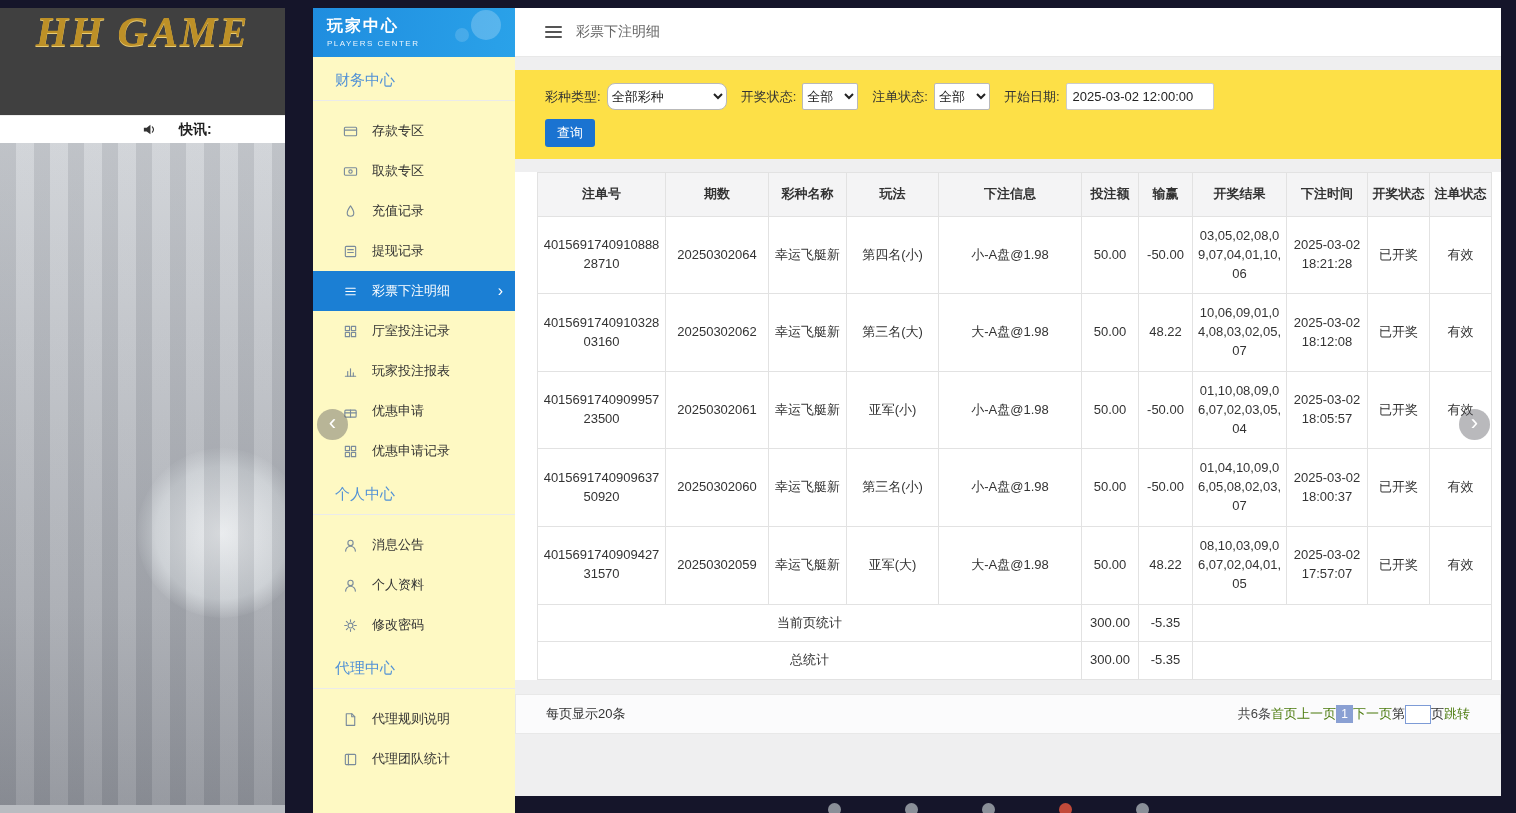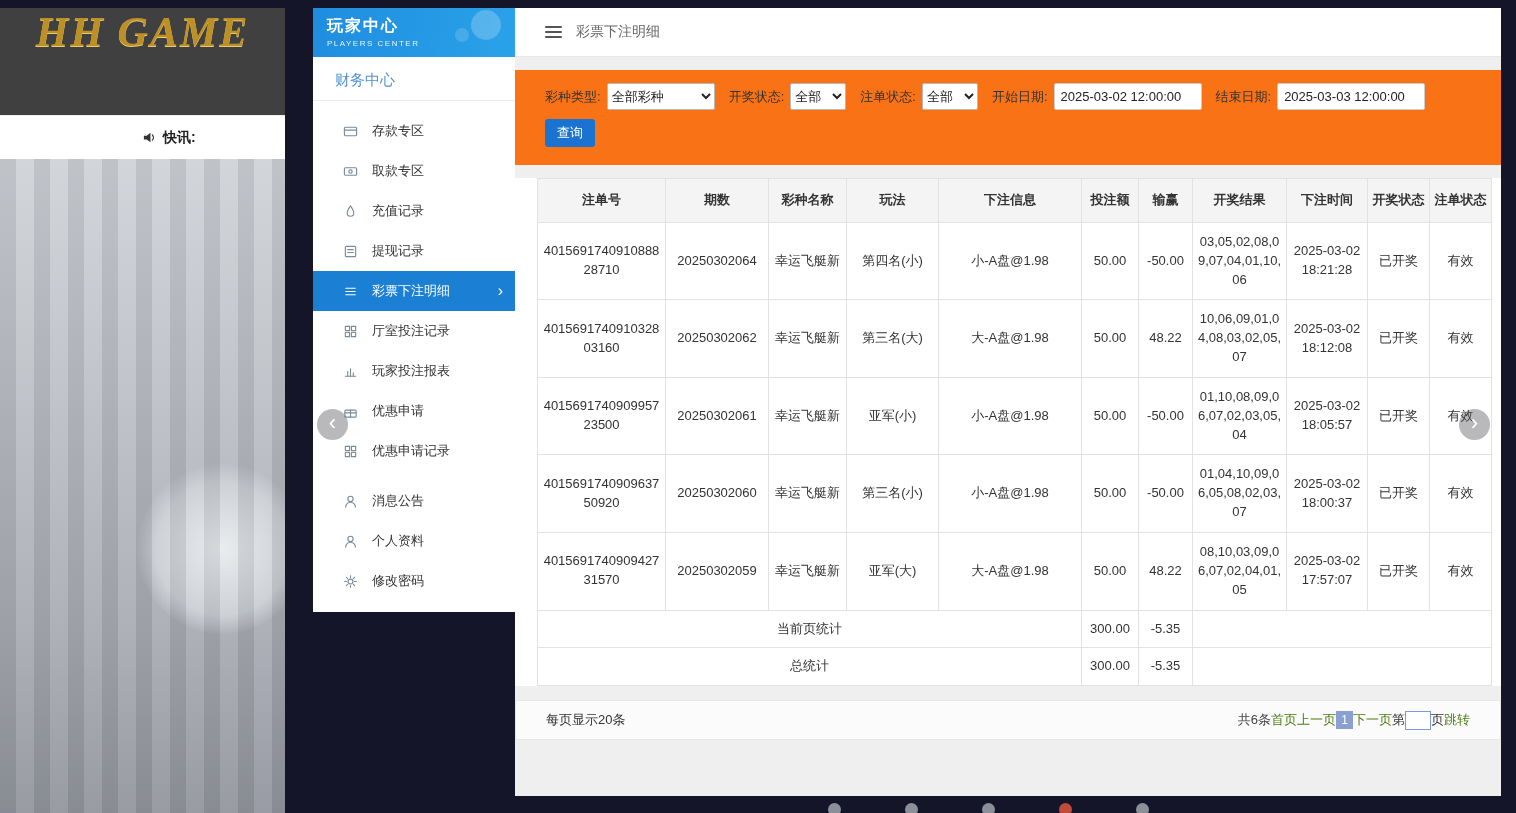--- a/index.html
+++ b/index.html
@@ -6,33 +6,33 @@
   * { margin:0; padding:0; box-sizing:border-box; }
   html,body { width:1516px; height:813px; overflow:hidden; background:#15152a;
               font-family:"Liberation Sans", sans-serif; }
   .page { position:relative; width:1516px; height:813px; }
 
   
   .left-panel { position:absolute; left:0; top:8px; width:285px; height:805px; background:#b9bcc1; overflow:hidden; }
   .logo-box { height:107px; background:#404040; display:flex; align-items:flex-start; justify-content:center; }
   .logo-text { font-family:"Liberation Serif", serif; font-style:italic; font-weight:bold;
                font-size:42px; letter-spacing:2px; color:#bd9027; text-shadow:0 1px 0 #e9cc74; }
-  .news-bar { height:44px; background:#fff; border-top:1px solid #eee; display:flex; align-items:center;
-              padding-left:142px; gap:6px; }
+  .news-bar { height:28px; background:#fff; border-top:1px solid #eee; display:flex; align-items:center;
+              padding-left:142px; gap:22px; }
   .speaker svg { width:15px; height:15px; display:block; }
   .news-label { font-size:14px; font-weight:bold; color:#222; }
   .photo { height:662px; position:relative;
     background:linear-gradient(180deg,#d3d6da 0%,#c2c5ca 30%,#aaadb3 70%,#90939a 100%); }
   .photo::after { content:""; position:absolute; inset:0;
     background:repeating-linear-gradient(90deg, rgba(90,95,105,0.16) 0 16px, rgba(205,208,213,0.12) 16px 34px); }
   .photo::before { content:""; position:absolute; left:48%; top:46%; width:170px; height:170px; border-radius:50%;
     background:radial-gradient(circle,#eef0f2 0%,#ced2d6 55%, rgba(0,0,0,0) 72%); }
 
   
-  .sidebar { position:absolute; left:313px; top:8px; width:202px; height:604px; background:#ffffff; overflow:hidden; }
+  .sidebar { position:absolute; left:313px; top:8px; width:202px; height:805px; background:#fef9c3; overflow:hidden; }
   .sidebar-header { height:49px; background:linear-gradient(100deg,#1f8ddf,#2aa2e9); color:#fff;
                     padding:8px 0 0 14px; position:relative; overflow:hidden; }
   .bubble { position:absolute; border-radius:50%; background:rgba(255,255,255,0.22); }
   .b1 { width:30px; height:30px; right:14px; top:2px; }
   .b2 { width:14px; height:14px; right:46px; top:20px; background:rgba(255,255,255,0.15); }
   .sh-title { font-size:16px; font-weight:bold; letter-spacing:2px; }
   .sh-sub { font-size:8px; letter-spacing:1.5px; opacity:.9; margin-top:2px; }
   .section-title { margin-top:14px; padding:0 0 10px 22px; font-size:15px; color:#5191d6;
                    border-bottom:1px solid #ebebeb; }
   .menu-group { padding-top:10px; }
@@ -46,25 +46,25 @@
   .mi-chevron { position:absolute; right:12px; color:#fff; font-size:16px; line-height:1; }
 
   
   .main { position:absolute; left:515px; top:8px; width:986px; height:788px; background:#efeff0; overflow:hidden; }
   .main-topbar { height:49px; background:#fff; border-bottom:1px solid #e8e8e8; display:flex;
                  align-items:center; padding-left:30px; gap:14px; }
   .hamburger { width:17px; display:flex; flex-direction:column; gap:3px; cursor:pointer; }
   .hamburger span { height:2px; background:#555; border-radius:1px; }
   .main-title { font-size:14px; color:#666; }
 
-  .filter-card { margin-top:13px; background:#f97316; padding:13px 20px 18px 30px; }
+  .filter-card { margin-top:13px; background:#fde047; padding:13px 20px 12px 30px; }
   .filter-row { display:flex; align-items:center; font-size:13px; color:#333; }
   .f-group { display:flex; align-items:center; gap:6px; margin-right:14px; }
   select { height:27px; border:1px solid #b9b9b9; background:#fff; font-size:13px; color:#222; border-radius:2px; }
-  .sel-type { width:108px; }
+  .sel-type { width:120px;border-radius:8px; }
   .sel-small { width:56px; }
   .date-input { height:27px; width:148px; border:1px solid #ccc; font-size:13px; color:#222;
                 padding:0 6px; border-radius:2px; }
   .query-btn { margin-top:9px; width:50px; height:28px; background:#1a73d1; color:#fff; border:none;
                border-radius:3px; font-size:13px; cursor:pointer; }
 
   .table-card { margin-top:13px; background:#fff; padding:0 10px 0 22px; }
   table { width:100%; border-collapse:collapse; table-layout:fixed; font-size:13px; color:#333; line-height:1.45; }
   th,td { border:1px solid #e2e2e2; text-align:center; vertical-align:middle; }
   th { background:#f4f4f5; font-weight:bold; padding:12px 2px; }
@@ -211,20 +211,21 @@
               <svg viewBox="0 0 16 16">
                 <rect x="2.5" y="2.5" width="4.5" height="4.5"></rect>
                 <rect x="9" y="2.5" width="4.5" height="4.5"></rect>
                 <rect x="2.5" y="9" width="4.5" height="4.5"></rect>
                 <rect x="9" y="9" width="4.5" height="4.5"></rect>
               </svg>
             </span>
             <span class="mi-label">优惠申请记录</span>
           </div>
         </div>
+        <div class="section-title">个人中心</div>
         <div class="menu-group">
           <div class="menu-item">
             <span class="mi-icon">
               <svg viewBox="0 0 16 16">
                 <circle cx="8" cy="5.2" r="2.8"></circle>
                 <path d="M2.8 14a5.2 5.2 0 0 1 10.4 0"></path>
               </svg>
             </span>
             <span class="mi-label">消息公告</span>
           </div>
@@ -299,24 +300,20 @@
         <span class="f-group">
           <span class="f-label">注单状态:</span>
           <select class="sel-small">
             <option>全部</option>
           </select>
         </span>
         <span class="f-group">
           <span class="f-label">开始日期:</span>
           <input class="date-input" value="2025-03-02 12:00:00" style="">
         </span>
-        <span class="f-group">
-          <span class="f-label">结束日期:</span>
-          <input class="date-input" value="2025-03-03 12:00:00" style="">
-        </span>
       </div>
       <button class="query-btn">查询</button>
     </div>
 
     <div class="table-card">
       <table>
         <colgroup>
           <col style="width:128px">
             <col style="width:103px">
             <col style="width:78px">

